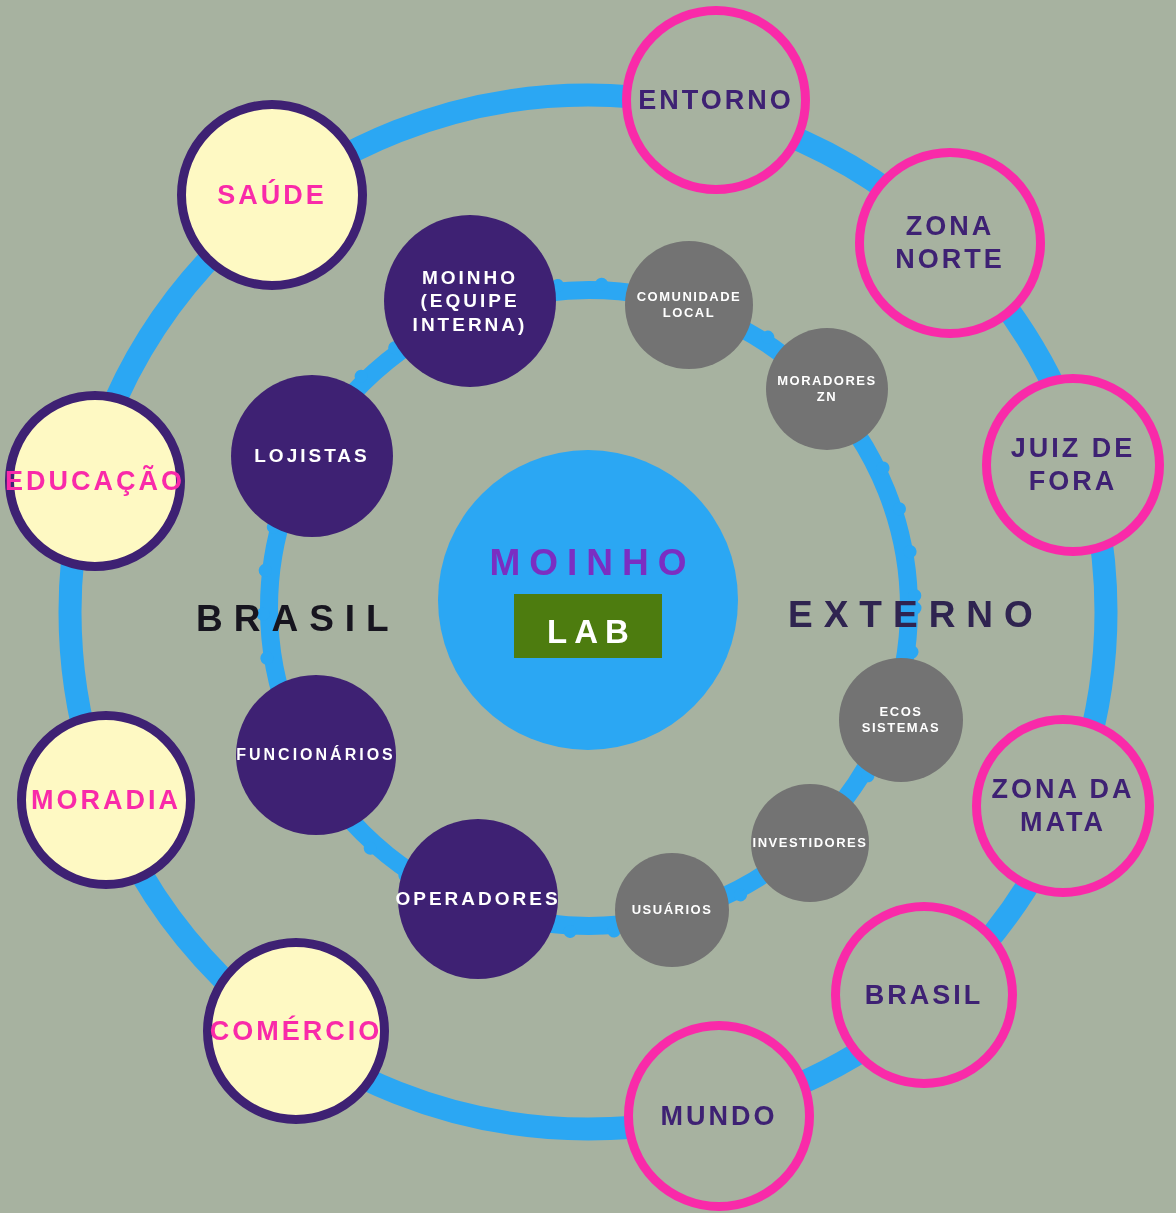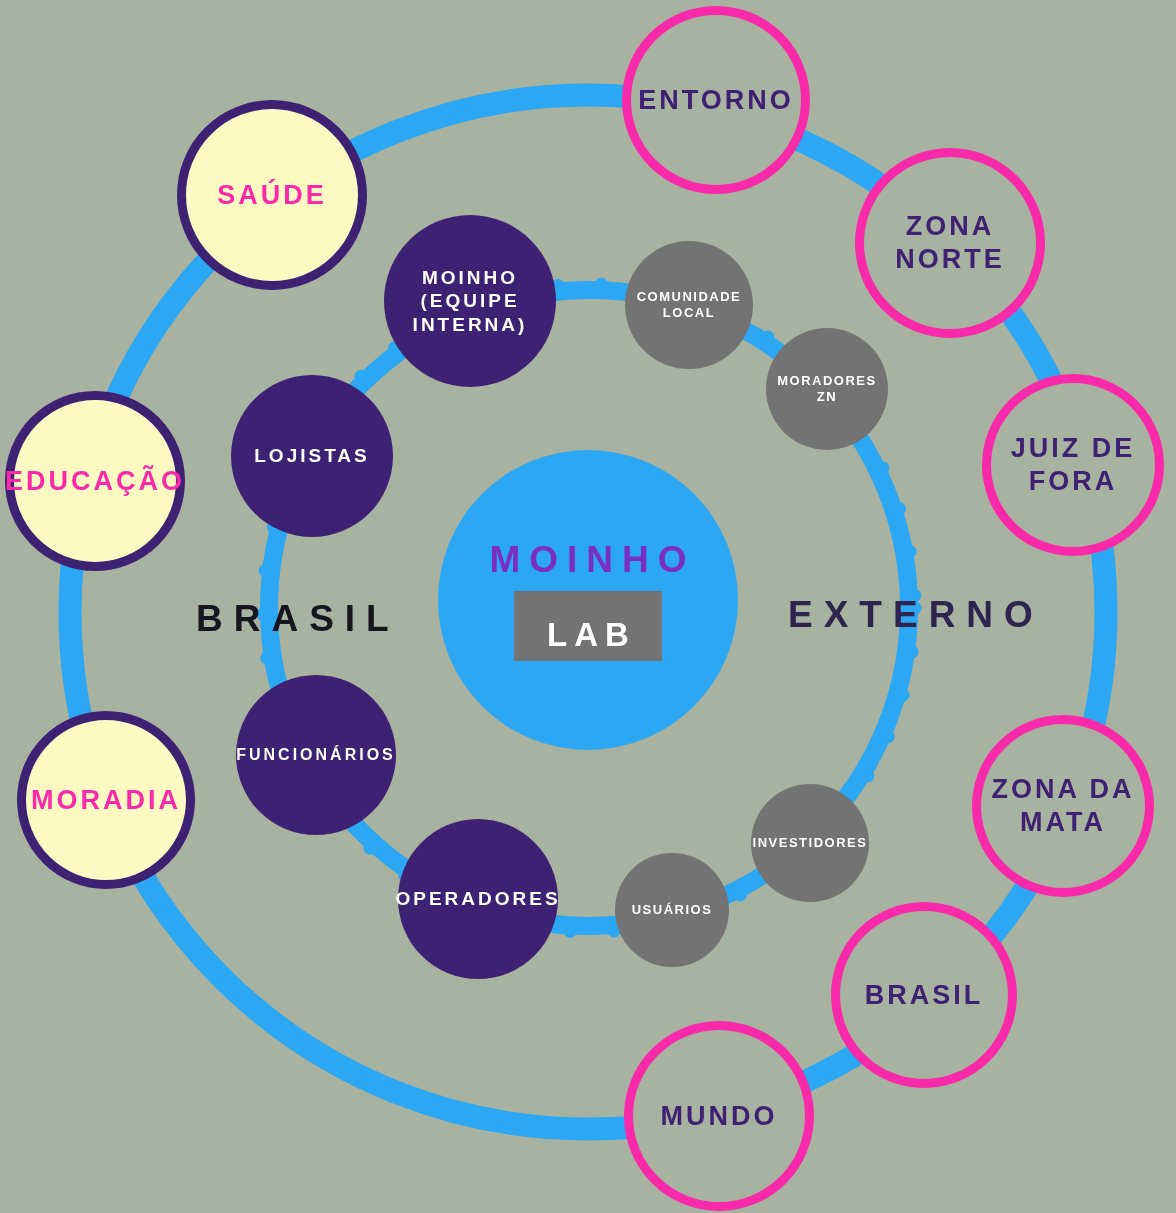--- a/index.html
+++ b/index.html
@@ -86,26 +86,26 @@
     z-index:3;
   }
   .center-title{
     color:#7b2ec2;
     font-weight:bold;
     font-size:37px;
     letter-spacing:9px;
     padding-left:9px; 
   }
   .center-badge{
-    background:#737373;
+    background:#4d7c0f;
     color:#ffffff;
     font-weight:bold;
     font-size:33px;
     letter-spacing:7px;
-    padding:25px 26px 7px 33px;
+    padding:19px 26px 7px 33px;
   }
 
   
   .region-label{
     position:absolute;
     font-weight:bold;
     font-size:37px;
     letter-spacing:11px;
     z-index:3;
   }
@@ -125,20 +125,23 @@
 
   <div class="node outline-purple" id="node-saude">
     <span class="label">SAÚDE</span>
   </div>
   <div class="node outline-purple" id="node-educacao">
     <span class="label">EDUCAÇÃO</span>
   </div>
   <div class="node outline-purple" id="node-moradia">
     <span class="label">MORADIA</span>
   </div>
+  <div class="node outline-purple" id="node-comercio">
+    <span class="label">COMÉRCIO</span>
+  </div>
   <div class="node outline-pink" id="node-zona-norte">
     <span class="label">ZONA
 NORTE</span>
   </div>
   <div class="node outline-pink" id="node-entorno">
     <span class="label">ENTORNO</span>
   </div>
   <div class="node outline-pink" id="node-juiz-de-fora">
     <span class="label">JUIZ DE
 FORA</span>
@@ -169,20 +172,24 @@
     <span class="label">OPERADORES</span>
   </div>
   <div class="node filled-pink" id="node-comunidade-local">
     <span class="label">COMUNIDADE
 LOCAL</span>
   </div>
   <div class="node filled-pink" id="node-moradores-zn">
     <span class="label">MORADORES
 ZN</span>
   </div>
+  <div class="node filled-pink" id="node-ecos-sistemas">
+    <span class="label">ECOS
+SISTEMAS</span>
+  </div>
   <div class="node filled-pink" id="node-investidores">
     <span class="label">INVESTIDORES</span>
   </div>
   <div class="node filled-pink" id="node-usuarios">
     <span class="label">USUÁRIOS</span>
   </div>
 
   <div class="center-hub">
     <div class="center-title">MOINHO</div>
     <div class="center-badge">LAB</div>

